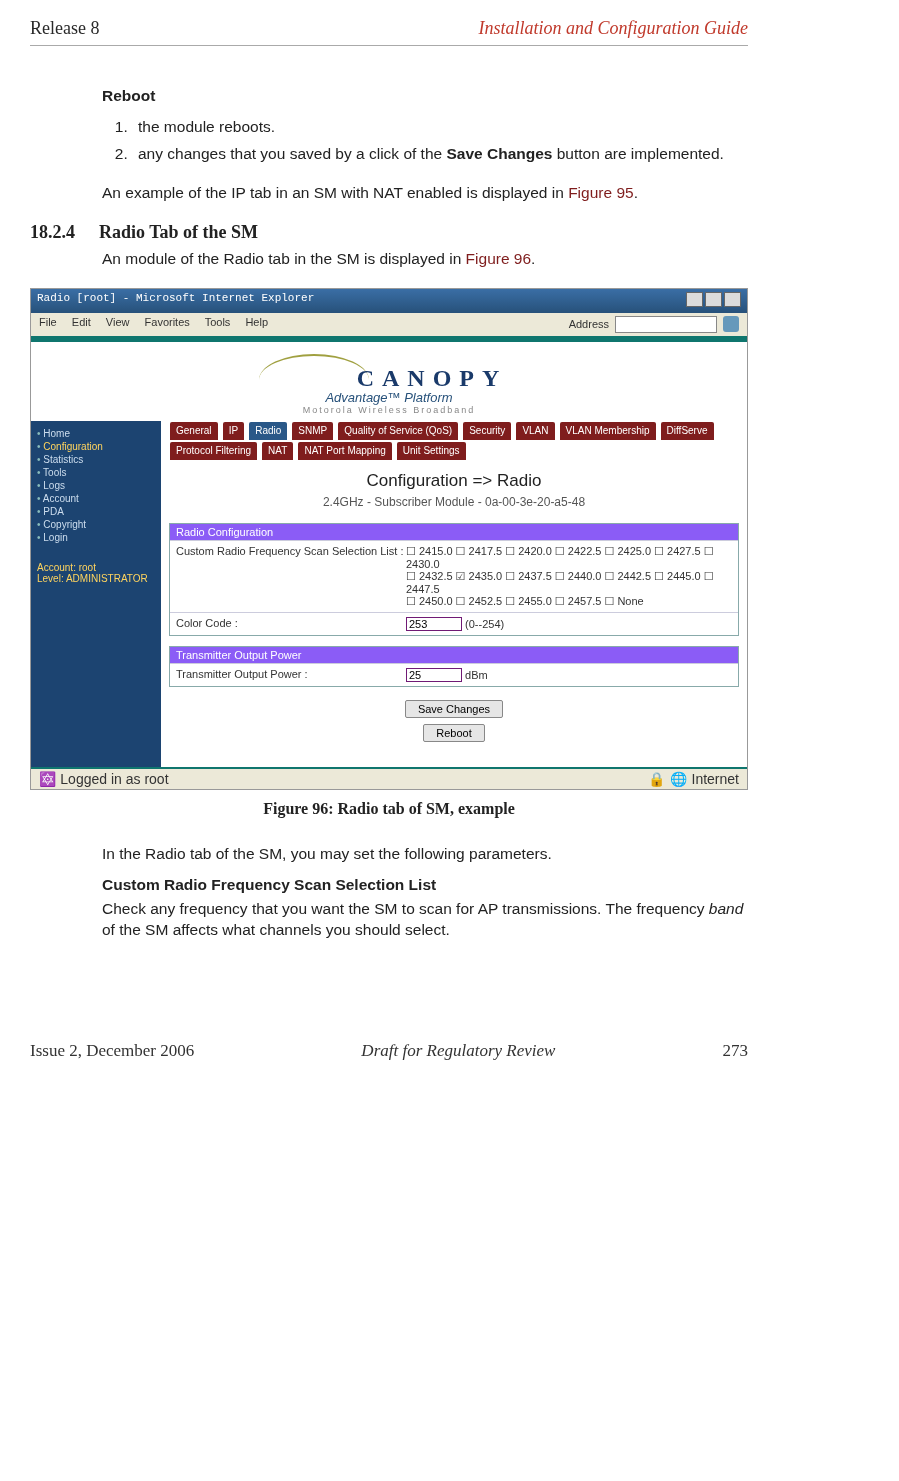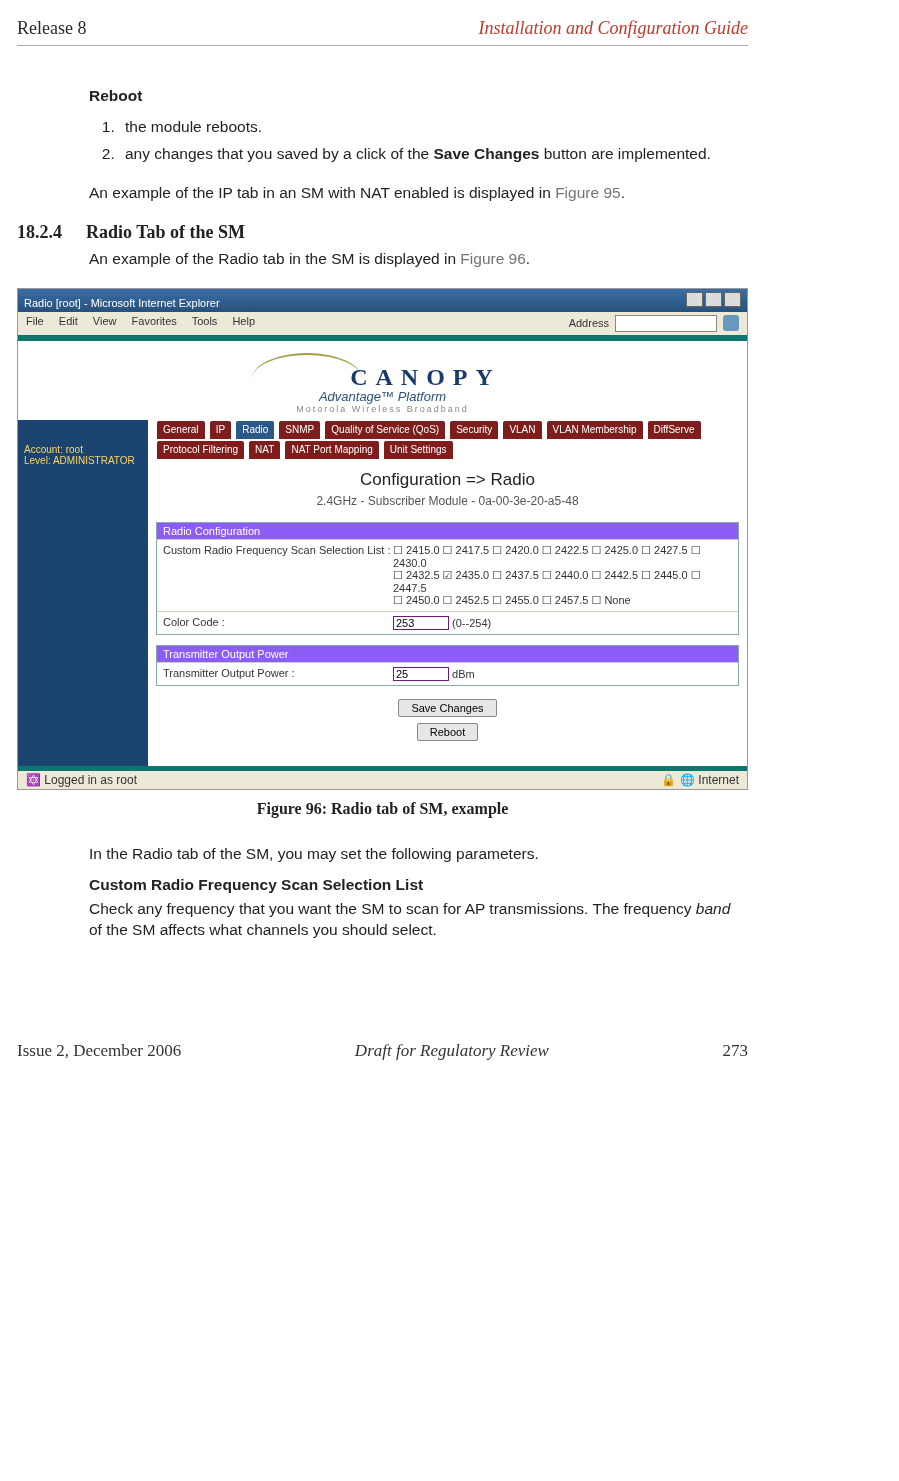--- a/index.html
+++ b/index.html
@@ -4,21 +4,21 @@
 <style>
   body {
     margin: 0;
     background: #fff;
     font-family: Georgia, 'Times New Roman', serif;
     color: #000;
   }
   .page {
     width: 774px;
     box-sizing: border-box;
-    padding: 18px 26px 24px 17px;
+    padding: 18px 26px 24px 30px;
     font-family: Arial, Helvetica, sans-serif;
     color: #222;
   }
   .running-head {
     display: flex;
     justify-content: space-between;
     font-family: Georgia, 'Times New Roman', serif;
     color: #2a2a2a;
     margin-bottom: 40px;
     padding-bottom: 6px;
@@ -42,21 +42,21 @@
     margin: 0 0 4px 0;
     font-size: 15.5px;
     font-weight: bold;
   }
   .body-block p { margin: 0 0 10px 0; }
   ol.numbered {
     margin: 10px 0 18px 30px;
     padding: 0;
   }
   ol.numbered li { margin-bottom: 6px; padding-left: 6px; }
-  .inline-link { color: #737373; }
+  .inline-link { color: #7f1d1d; }
   .sec-head {
     display: flex;
     gap: 24px;
     font-family: Georgia, 'Times New Roman', serif;
     font-weight: bold;
     font-size: 18px;
     margin: 18px 0 6px 0;
   }
   
   .scr-container {
@@ -66,22 +66,23 @@
     font-size: 11px;
     color: #333;
     background: #ece9d8;
     filter: blur(0.4px);
   }
   .scr-titlebar {
     background: linear-gradient(#3a6ea5, #27517a);
     color: #fff;
     display: flex;
     justify-content: space-between;
-    align-items: flex-end;
+    align-items: flex-start;
     padding: 3px 6px;
+    font-family: Liberation Mono, monospace;
   }
   .scr-titlebar .t-right span {
     display: inline-block;
     width: 15px; height: 13px;
     background: #dcdcdc; border: 1px solid #666;
     margin-left: 2px;
   }
   .scr-menubar {
     background: #ece9d8;
     display: flex;
@@ -164,22 +165,22 @@
   }
   .scr-btns {
     text-align: center; margin: 10px 0;
   }
   .scr-btns button {
     font-size: 11px; padding: 2px 12px; margin: 3px;
     background: #e6e6e6; border: 1px solid #888; border-radius: 2px;
   }
   .scr-status {
     display: flex; justify-content: space-between;
-    background: #ece9d8; border-top: 5px solid #0f766e;
-    padding: 2px 8px; font-size: 12px; color: #333;
+    background: #ece9d8; border-top: 2px solid #0f766e;
+    padding: 2px 8px; font-size: 14px; color: #333;
   }
   .scr-status .lock { color: #c90; }
   .fig-caption {
     text-align: center; font-family: 'Times New Roman', serif;
     font-weight: bold; font-size: 16px; margin: 8px 0 26px;
   }
   .running-foot {
     display: flex; justify-content: space-between;
     font-family: Georgia, 'Times New Roman', serif;
     font-size: 17px; color: #333; padding-top: 90px;
@@ -211,21 +212,21 @@
     </p>
   </div>
 
   <div class="sec-head">
     <span>18.2.4</span>
     <span>Radio Tab of the SM</span>
   </div>
 
   <div class="body-block">
     <p>
-      <span>An example of the Radio tab in the SM is displayed in </span><span class="inline-link">Figure 96</span>.
+      <span>An module of the Radio tab in the SM is displayed in </span><span class="inline-link">Figure 96</span>.
     </p>
   </div>
 
   <div class="scr-container">
     <div class="scr-titlebar">
       <span>Radio [root] - Microsoft Internet Explorer</span>
       <span class="t-right"><span></span><span></span><span></span></span>
     </div>
     <div class="scr-menubar">
       <div class="menus">
@@ -243,20 +244,31 @@
       </div>
     </div>
     <div class="scr-content">
       <div class="scr-logo">
         <div class="brand"><span class="arc"></span><span>CANOPY</span></div>
         <div class="sub1">Advantage™ Platform</div>
         <div class="sub2">Motorola Wireless Broadband</div>
       </div>
       <div class="scr-main">
         <div class="scr-sidebar">
+          <ul>
+            <li>Home</li>
+            <li class="active">Configuration</li>
+            <li>Statistics</li>
+            <li>Tools</li>
+            <li>Logs</li>
+            <li>Account</li>
+            <li>PDA</li>
+            <li>Copyright</li>
+            <li>Login</li>
+          </ul>
           <div class="acct">
             <div>Account: root</div>
             <div>Level: ADMINISTRATOR</div>
           </div>
         </div>
         <div class="scr-right">
           <div class="scr-tabs">
             <span>General</span>
             <span>IP</span>
             <span class="active">Radio</span>

